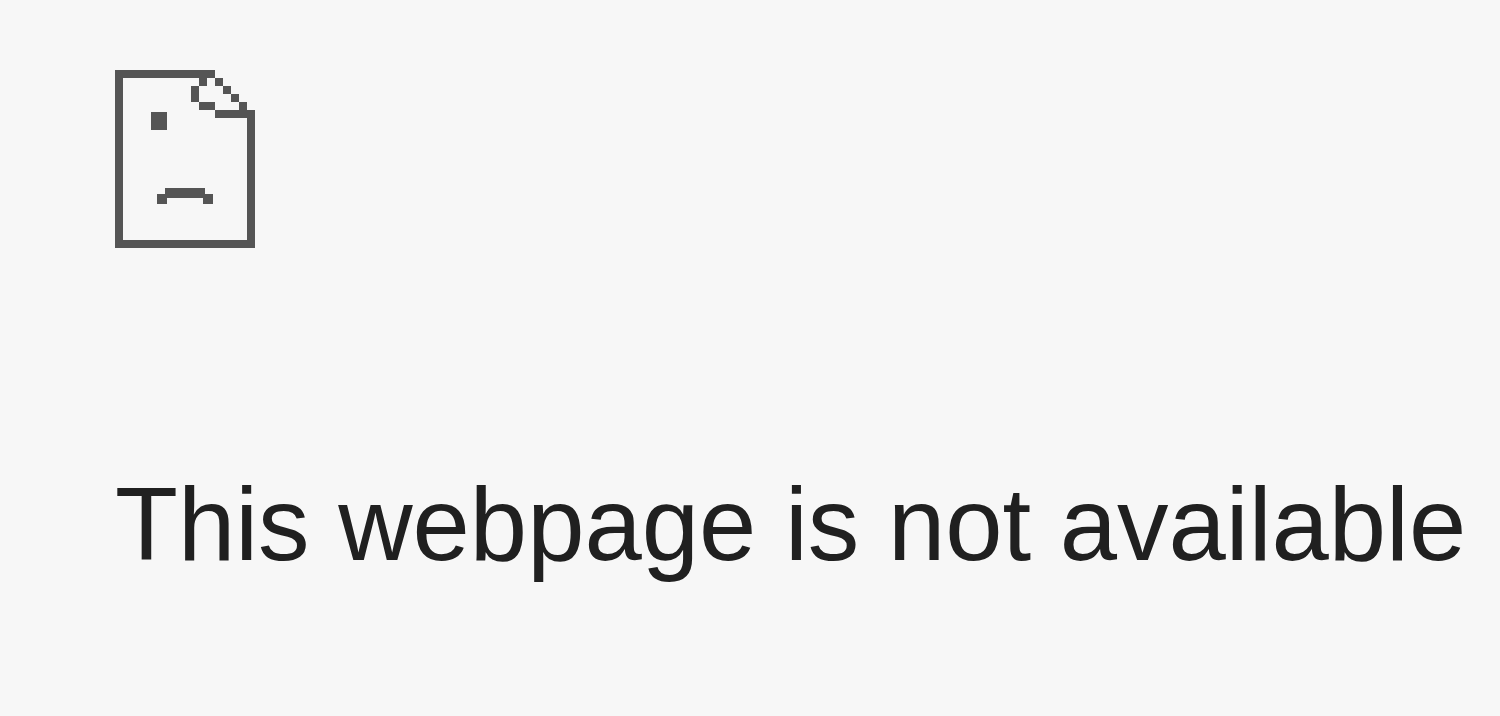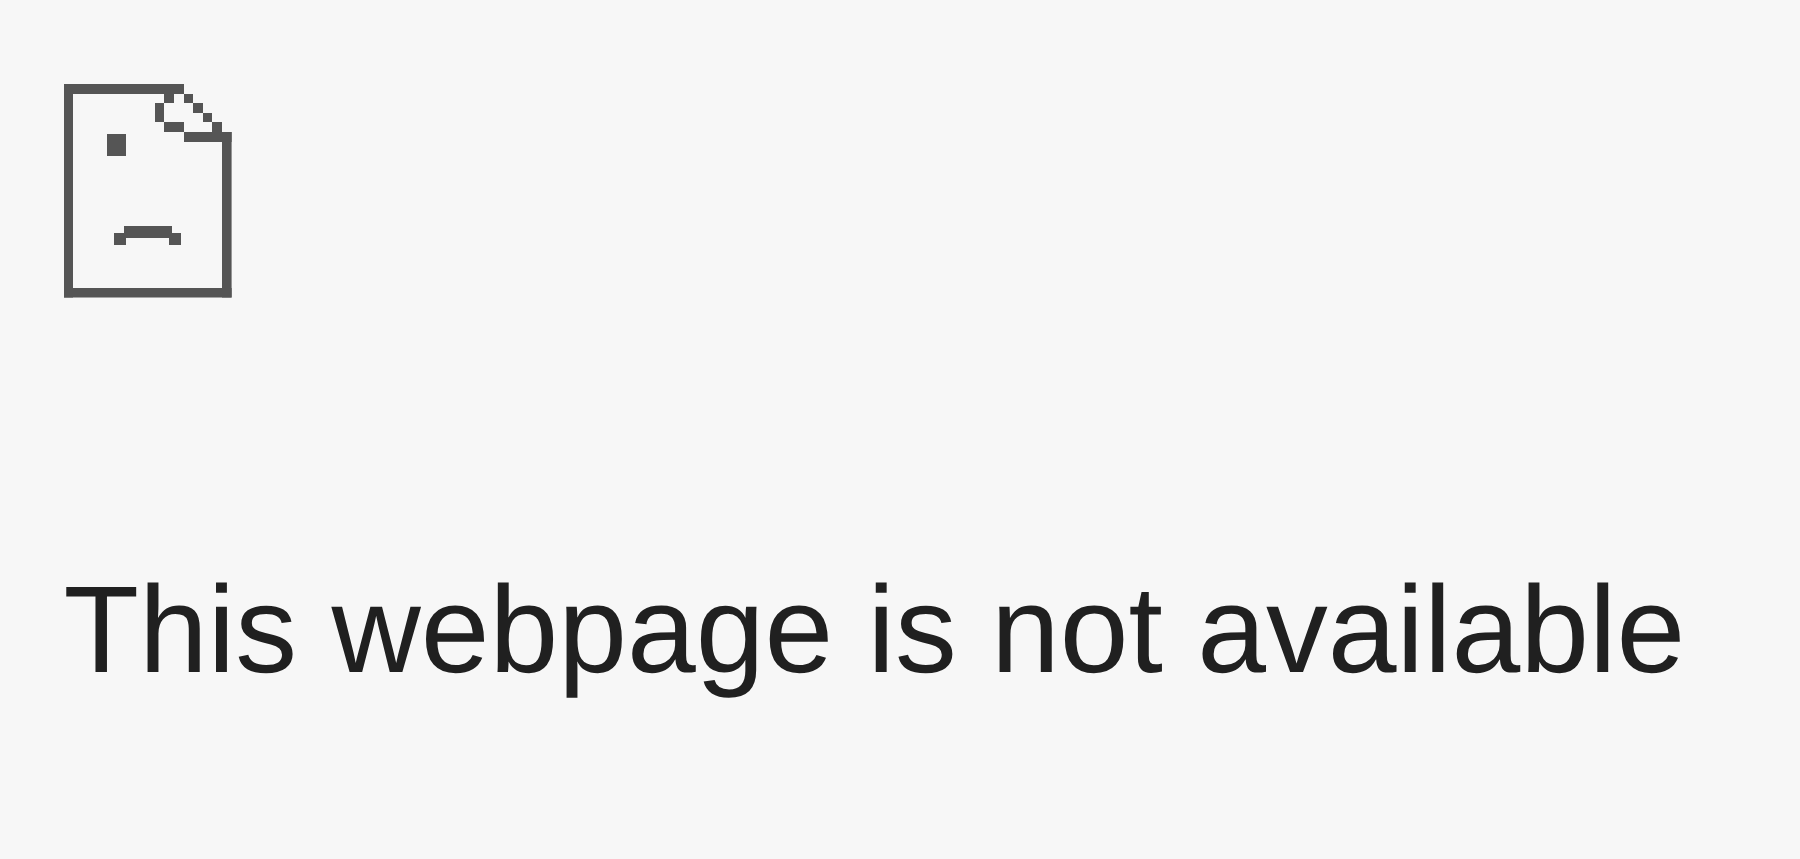--- a/index.html
+++ b/index.html
@@ -8,21 +8,21 @@
       box-sizing: border-box;
     }
     body {
       background: #f7f7f7;
       width: 1500px;
       height: 716px;
       font-family: "Segoe UI", Arial, sans-serif;
       overflow: hidden;
     }
     .error-container {
-      padding-left: 53px;
+      padding-left: 115px;
       padding-top: 70px;
     }
     .sad-file-icon {
       margin-bottom: 225px;
     }
     .sad-file-icon svg {
       display: block;
       shape-rendering: crispEdges;
     }
     .error-heading {

